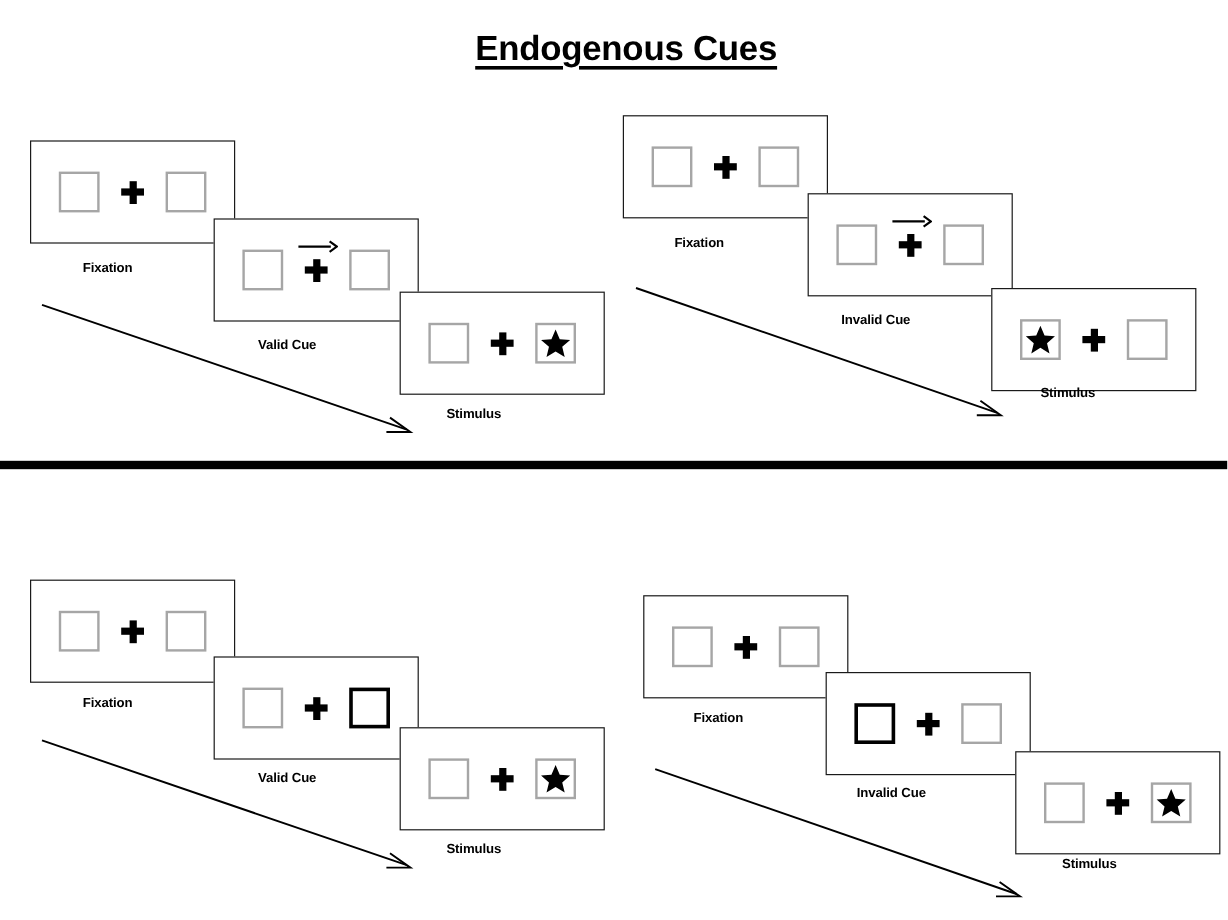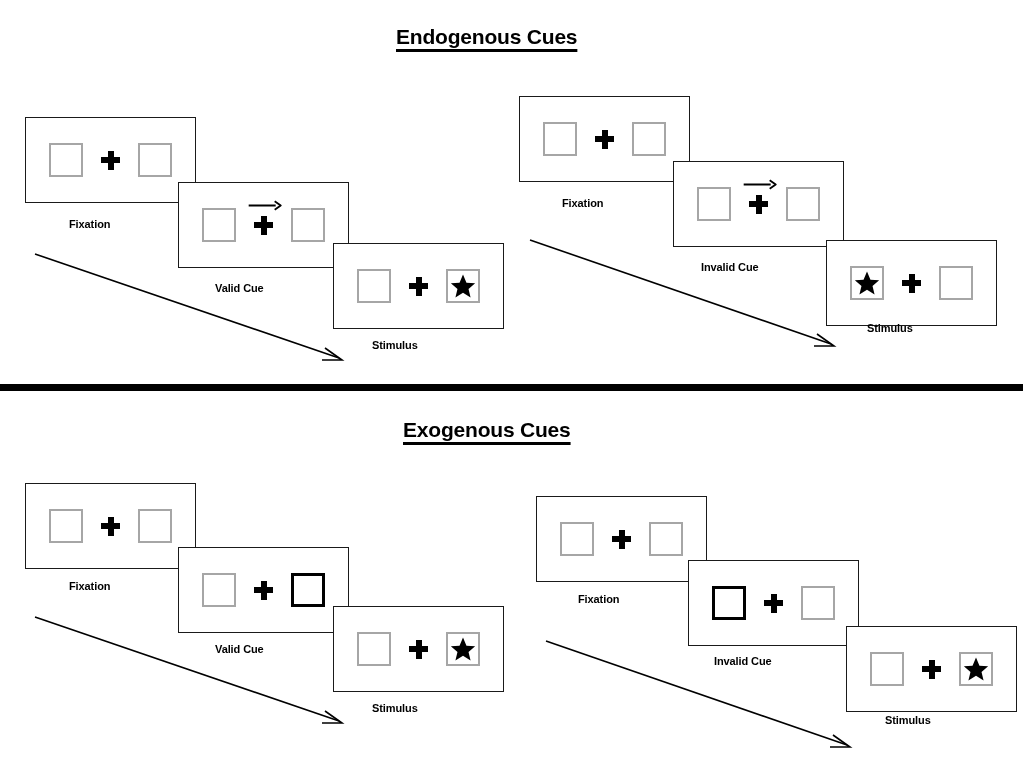--- a/index.html
+++ b/index.html
@@ -15,21 +15,21 @@
     position: relative;
     width: 1023px;
     height: 767px;
     background: #ffffff;
     overflow: hidden;
   }
 
   
   .section-title {
     position: absolute;
-    font-size: 21px;
+    font-size: 29px;
     font-weight: bold;
     letter-spacing: -0.2px;
     text-decoration: underline;
     text-decoration-thickness: 3px;
     text-underline-offset: 5px;
     white-space: nowrap;
   }
 
   
   .divider {
@@ -228,21 +228,20 @@
 
   <div class="timeline-arrow" style="left:528px; top:236px;">
     <svg width="320" height="120" viewBox="0 0 320 120" xmlns="http://www.w3.org/2000/svg">
       <line x1="2" y1="4" x2="303" y2="108" stroke="#000" stroke-width="1.6"></line>
       <path d="M289 98 L306 110 L286 110" fill="none" stroke="#000" stroke-width="1.6"></path>
     </svg>
   </div>
 
   <div class="divider" style="top:384px;"></div>
 
-  <div class="section-title" style="left:403px; top:418px;">Exogenous Cues</div>
 
   <div class="panel" style="left:25px; top:483px; width:171px; height:86px;">
     <div class="panel-inner">
       <div class="pbox"></div>
       <div class="plus"></div>
       <div class="pbox"></div>
     </div>
   </div>
   <div class="caption" style="left:69px; top:580px;">Fixation</div>
 

